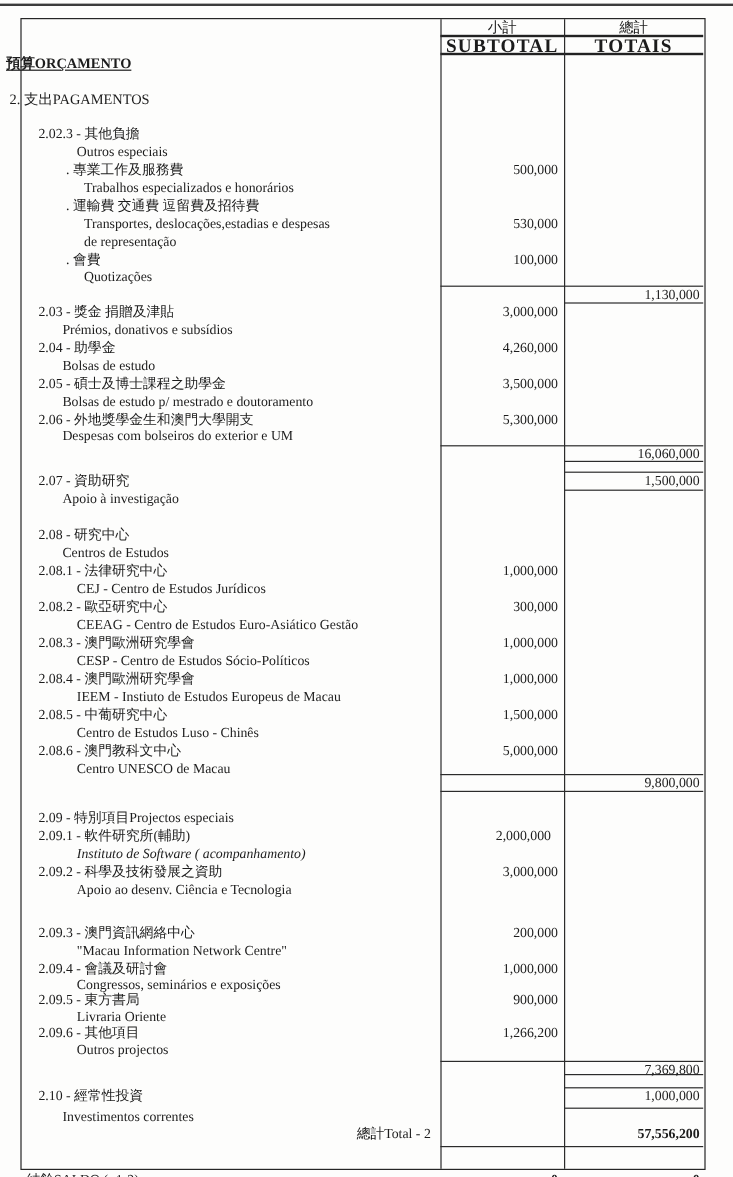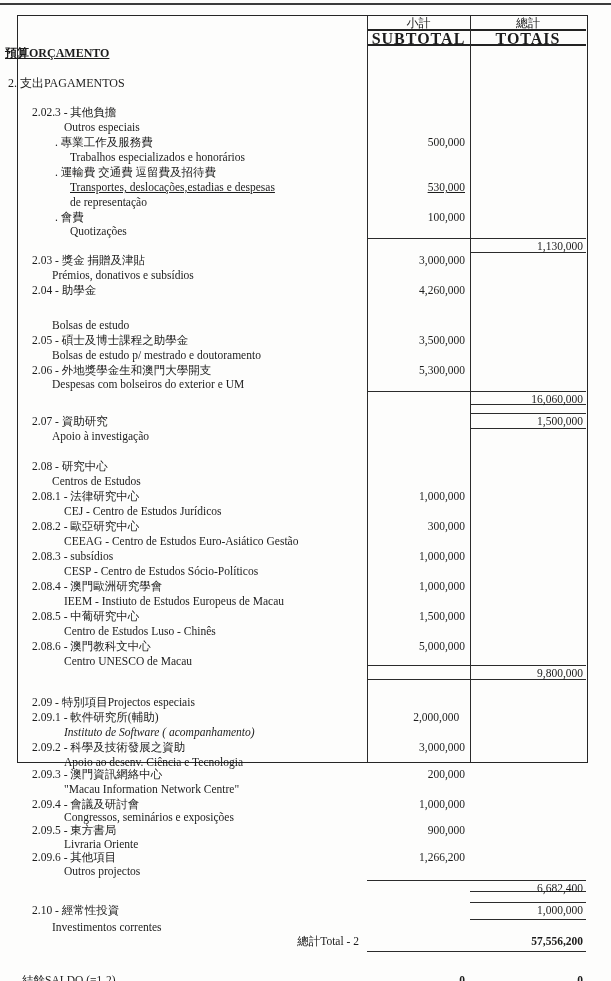--- a/index.html
+++ b/index.html
@@ -1,19 +1,19 @@
 <!DOCTYPE html>
 <html><head>
 <meta charset="utf-8">
 <style>
   html,body{margin:0;padding:0;background:#ffffff;}
   .page{position:relative;width:611px;height:981px;background:#fdfdfc;overflow:hidden;
         font-family:"Liberation Serif","DejaVu Serif",serif;color:#1c1c1c;}
   .top-rule{position:absolute;left:0;top:3px;width:611px;height:2px;background:#3c3c3c;}
-  .table{position:absolute;left:17px;top:15px;width:571px;height:748px;
+  .table{position:absolute;left:17px;top:15px;width:571px;height:960px;
          border:1.5px solid #262626;box-sizing:border-box;}
   .vline{position:absolute;top:0;bottom:0;width:1px;background:#2b2b2b;}
   .v1{left:349px;} .v2{left:452px;}
   .row{display:flex;width:568px;align-items:flex-start;}
   .cell{box-sizing:border-box;height:100%;overflow:visible;white-space:nowrap;
         font-size:11.5px;line-height:13px;padding-top:1px;}
   .lbl{width:349px;}
   .sub{width:103px;text-align:right;padding-right:5px;}
   .tot{width:116px;text-align:right;padding-right:3px;}
   
@@ -98,21 +98,21 @@
         <div class="row " style="height: 15px;">
           <div class="cell lbl i5">Trabalhos especializados e honorários</div>
           <div class="cell sub"></div>
           <div class="cell tot"></div>
         </div>
         <div class="row " style="height: 15px; flex-direction: column;">
           <div class="cell lbl i3">. 運輸費 交通費 逗留費及招待費</div>
           <div class="cell sub"></div>
           <div class="cell tot"></div>
         </div>
-        <div class="row " style="height: 15px; text-decoration: underline;">
+        <div class="row " style="height: 15px;">
           <div class="cell lbl i5">Transportes, deslocações,estadias e despesas</div>
           <div class="cell sub">530,000</div>
           <div class="cell tot"></div>
         </div>
         <div class="row " style="height: 15px;">
           <div class="cell lbl i5">de representação</div>
           <div class="cell sub"></div>
           <div class="cell tot"></div>
         </div>
         <div class="row " style="height: 14px;">
@@ -138,21 +138,21 @@
         <div class="row " style="height: 15px;">
           <div class="cell lbl i2">Prémios, donativos e subsídios</div>
           <div class="cell sub"></div>
           <div class="cell tot"></div>
         </div>
         <div class="row " style="height: 15px;">
           <div class="cell lbl i1">2.04 - 助學金</div>
           <div class="cell sub">4,260,000</div>
           <div class="cell tot"></div>
         </div>
-        <div class="row " style="height: 15px; margin-top: 20px;">
+        <div class="row " style="height: 15px;">
           <div class="cell lbl i2">Bolsas de estudo</div>
           <div class="cell sub"></div>
           <div class="cell tot"></div>
         </div>
         <div class="row " style="height: 15px; justify-content: flex-end;">
           <div class="cell lbl i1">2.05 - 碩士及博士課程之助學金</div>
           <div class="cell sub">3,500,000</div>
           <div class="cell tot"></div>
         </div>
         <div class="row " style="height: 15px;">
@@ -219,21 +219,21 @@
           <div class="cell lbl i1">2.08.2 - 歐亞研究中心</div>
           <div class="cell sub">300,000</div>
           <div class="cell tot"></div>
         </div>
         <div class="row " style="height: 15px;">
           <div class="cell lbl i4">CEEAG - Centro de Estudos Euro-Asiático Gestão</div>
           <div class="cell sub"></div>
           <div class="cell tot"></div>
         </div>
         <div class="row " style="height: 15px;">
-          <div class="cell lbl i1">2.08.3 - subsídios</div>
+          <div class="cell lbl i1">2.08.3 - 澳門歐洲研究學會</div>
           <div class="cell sub">1,000,000</div>
           <div class="cell tot"></div>
         </div>
         <div class="row " style="height: 15px;">
           <div class="cell lbl i4">CESP - Centro de Estudos Sócio-Políticos</div>
           <div class="cell sub"></div>
           <div class="cell tot"></div>
         </div>
         <div class="row " style="height: 15px;">
           <div class="cell lbl i1">2.08.4 - 澳門歐洲研究學會</div>
@@ -293,21 +293,21 @@
         <div class="row " style="height: 15px;">
           <div class="cell lbl i1">2.09.2 - 科學及技術發展之資助</div>
           <div class="cell sub">3,000,000</div>
           <div class="cell tot"></div>
         </div>
         <div class="row " style="height: 12px;">
           <div class="cell lbl i4">Apoio ao desenv. Ciência e Tecnologia</div>
           <div class="cell sub"></div>
           <div class="cell tot"></div>
         </div>
-        <div class="row " style="height: 15px;">
+        <div class="row " style="height: 15px; margin-top: 24px;">
           <div class="cell lbl i1">2.09.3 - 澳門資訊網絡中心</div>
           <div class="cell sub">200,000</div>
           <div class="cell tot"></div>
         </div>
         <div class="row " style="height: 15px;">
           <div class="cell lbl i4">"Macau Information Network Centre"</div>
           <div class="cell sub"></div>
           <div class="cell tot"></div>
         </div>
         <div class="row " style="height: 13px;">
@@ -336,21 +336,21 @@
           <div class="cell tot"></div>
         </div>
         <div class="row " style="height: 16px;">
           <div class="cell lbl i4">Outros projectos</div>
           <div class="cell sub"></div>
           <div class="cell tot"></div>
         </div>
         <div class="row rtb rbt" style="height: 12px;">
           <div class="cell lbl "></div>
           <div class="cell sub"></div>
-          <div class="cell tot">6,682,400</div>
+          <div class="cell tot">7,369,800</div>
         </div>
         <div class="row rbt" style="height: 11px;">
           <div class="cell lbl "></div>
           <div class="cell sub"></div>
           <div class="cell tot"></div>
         </div>
         <div class="row rbt" style="height: 17px;">
           <div class="cell lbl i1">2.10 - 經常性投資</div>
           <div class="cell sub"></div>
           <div class="cell tot">1,000,000</div>

